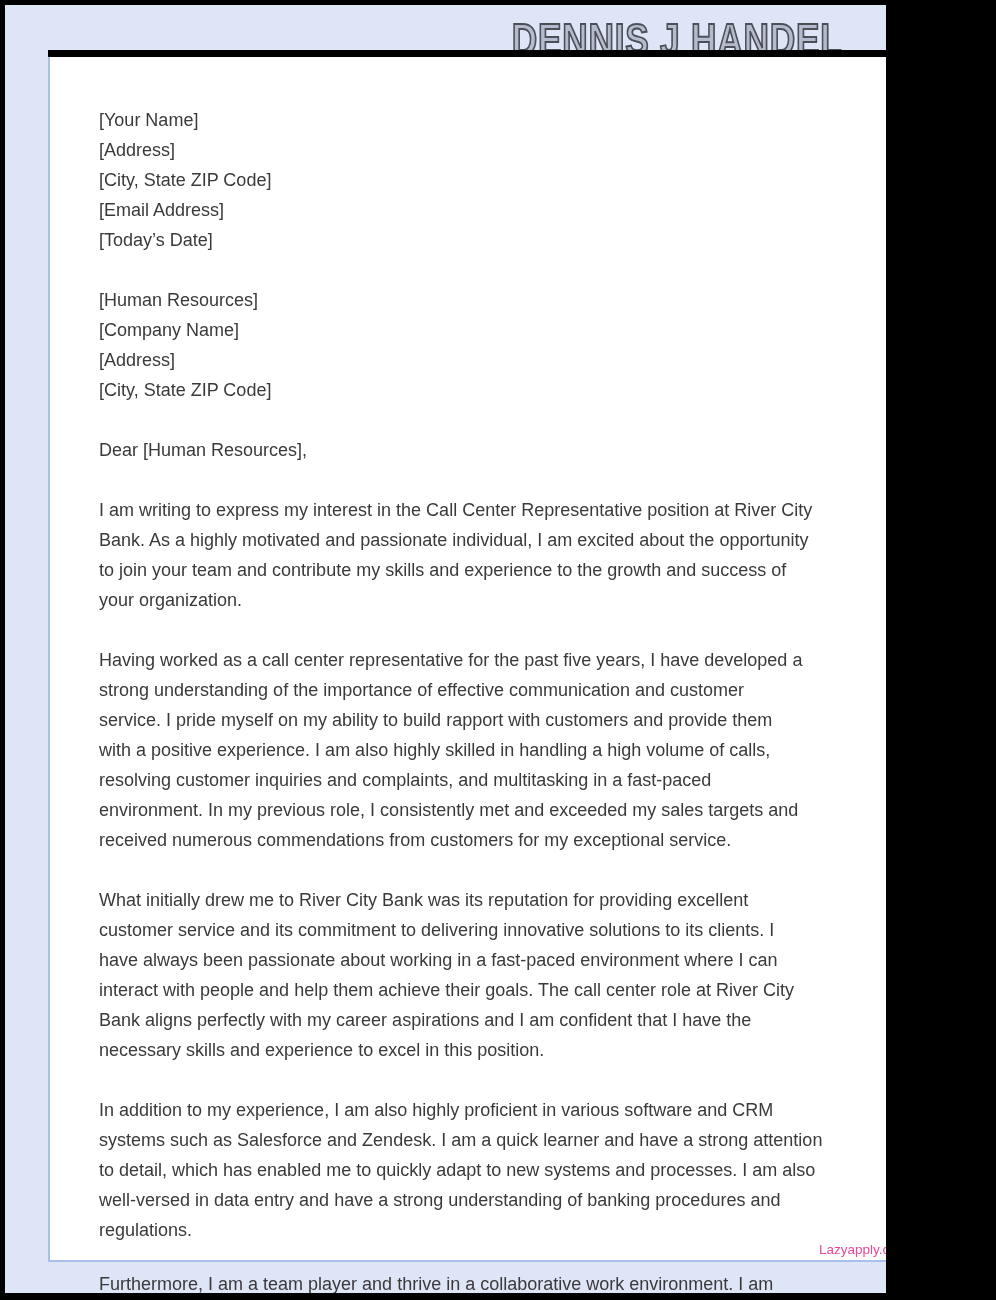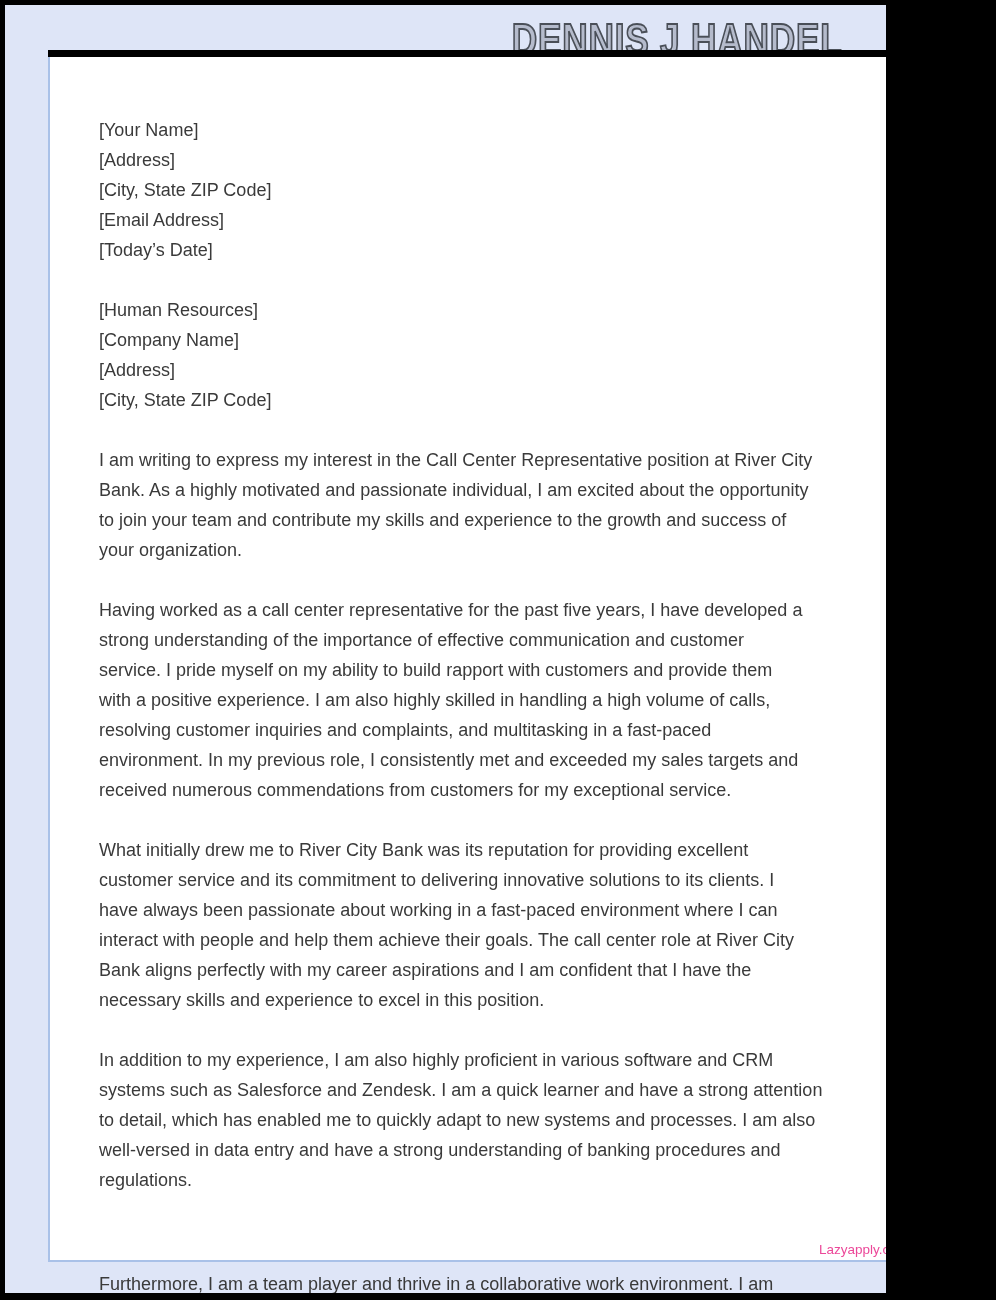--- a/index.html
+++ b/index.html
@@ -38,21 +38,21 @@
     position:absolute;
     left:43px;top:52px;
     width:898px;height:1205px;
     box-sizing:border-box;
     background:#ffffff;
     border:2px solid #a9c1e8;
     border-top:none;
     padding:42px 40px 0 49px;
   }
   .block{
-    margin:16px 0 30px 0;
+    margin:6px 0 30px 0;
     font-size:18px;
     line-height:30px;
     color:#3a3a3a;
     white-space:pre-line;
   }
   .watermark{
     position:absolute;
     right:36px;bottom:2px;
     font-size:13.5px;
     line-height:16px;
@@ -83,20 +83,21 @@
 [Address]
 [City, State ZIP Code]
 [Email Address]
 [Today’s Date]</div>
 
     <div class="block">[Human Resources]
 [Company Name]
 [Address]
 [City, State ZIP Code]</div>
 
+    <div class="block">Dear [Human Resources],</div>
 
     <div class="block">I am writing to express my interest in the Call Center Representative position at River City
 Bank. As a highly motivated and passionate individual, I am excited about the opportunity
 to join your team and contribute my skills and experience to the growth and success of
 your organization.</div>
 
     <div class="block">Having worked as a call center representative for the past five years, I have developed a
 strong understanding of the importance of effective communication and customer
 service. I pride myself on my ability to build rapport with customers and provide them
 with a positive experience. I am also highly skilled in handling a high volume of calls,

